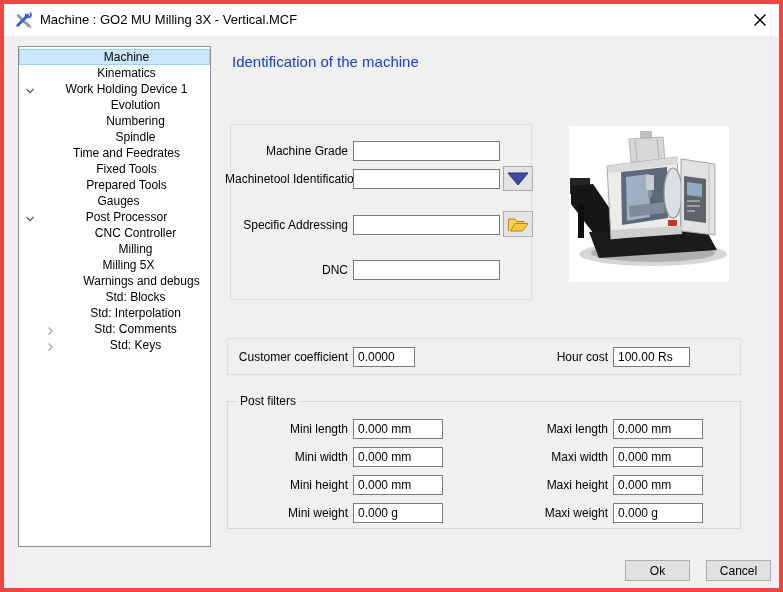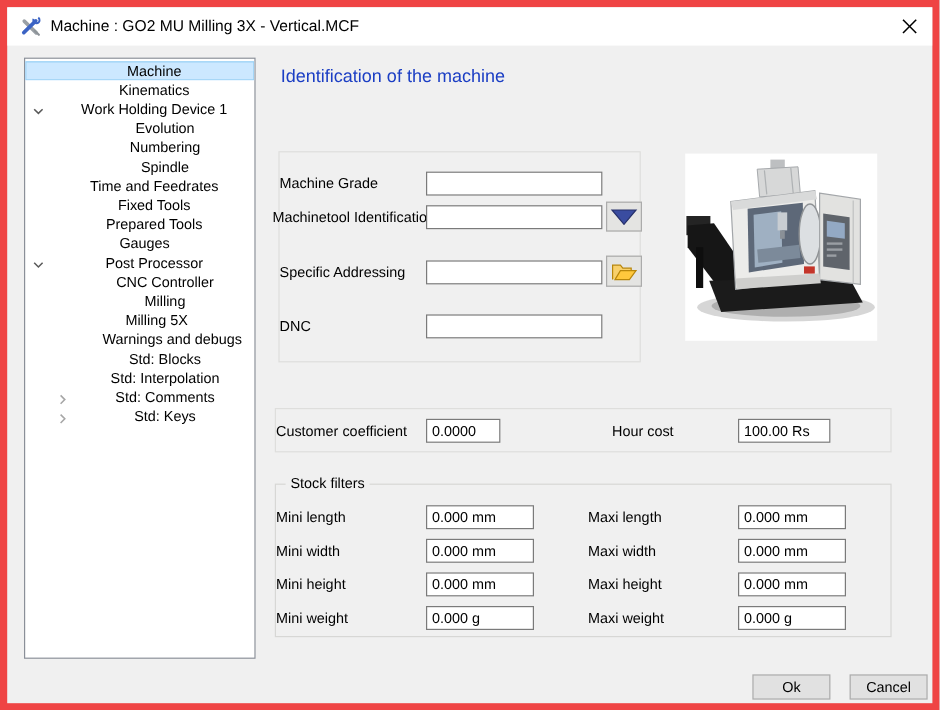--- a/index.html
+++ b/index.html
@@ -1,19 +1,19 @@
 <!DOCTYPE html>
 <html><head>
 <meta charset="utf-8">
 <style>
   html,body{margin:0;padding:0;background:#cfcfcf;}
   *{box-sizing:border-box;}
   .dialog{
     position:relative;width:783px;height:592px;
-    background:#F0F0F0;border:6px solid #ef4444;
+    background:#F0F0F0;border:4px solid #ef4444;
     font-family:"Liberation Sans",sans-serif;font-size:12px;color:#000;
     overflow:hidden;
   }
   
   .titlebar{position:absolute;left:0;top:0;width:100%;height:32px;background:#FFFFFF;}
   .titlebar .app-icon{position:absolute;left:10px;top:7px;width:18px;height:18px;}
   .titlebar .title-text{position:absolute;left:36px;top:0;line-height:32px;font-size:13px;white-space:nowrap;}
   .close-btn{position:absolute;right:12px;top:9px;width:14px;height:14px;cursor:pointer;}
   
   .tree{
@@ -26,21 +26,21 @@
   .chev{position:absolute;top:3px;width:10px;height:10px;}
   
   .page-title{position:absolute;left:228px;top:49px;font-size:15px;color:#1B3EC4;}
   .groupbox{position:absolute;border:1px solid #DEDEDC;}
   .gb-ident{left:226px;top:120px;width:302px;height:176px;}
   .gb-costs{left:223px;top:334px;width:514px;height:37px;}
   .gb-stock{left:223px;top:397px;width:514px;height:128px;border-color:#D7D7D5;}
   .gb-stock .legend{
     position:absolute;left:8px;top:-8px;background:#F0F0F0;padding:0 4px;line-height:15px;
   }
-  .fld-label{position:absolute;line-height:20px;white-space:nowrap;}
+  .fld-label{position:absolute;text-align:right;line-height:20px;white-space:nowrap;}
   .txt{
     position:absolute;height:20px;border:1px solid #7A7A7A;background:#FFF;
     font-family:"Liberation Sans",sans-serif;font-size:12px;padding:0 4px;outline:none;
   }
   .mini-btn{
     position:absolute;width:30px;height:25px;background:#E4E4E2;border:1px solid #ABABAB;
     display:flex;align-items:center;justify-content:center;padding:0;cursor:pointer;
   }
   .machine-photo{position:absolute;left:565px;top:122px;width:160px;height:156px;background:#FFFFFF;}
   
@@ -175,21 +175,21 @@
   </div>
 
   <div class="groupbox gb-costs">
     <span class="fld-label" style="left:0;top:8px;width:120px;">Customer coefficient</span>
     <input class="txt" style="left: 125px; top: 8px; width: 62px;" value="0.0000">
     <span class="fld-label" style="left:280px;top:8px;width:100px;">Hour cost</span>
     <input class="txt" style="left: 385px; top: 8px; width: 77px;" value="100.00 Rs">
   </div>
 
   <div class="groupbox gb-stock">
-    <span class="legend">Stock filters</span>
+    <span class="legend">Post filters</span>
 
     <span class="fld-label" style="left:0;top:17px;width:120px;">Mini length</span>
     <input class="txt" style="left: 125px; top: 17px; width: 90px;" value="0.000 mm">
     <span class="fld-label" style="left:0;top:45px;width:120px;">Mini width</span>
     <input class="txt" style="left: 125px; top: 45px; width: 90px;" value="0.000 mm">
     <span class="fld-label" style="left:0;top:73px;width:120px;">Mini height</span>
     <input class="txt" style="left: 125px; top: 73px; width: 90px;" value="0.000 mm">
     <span class="fld-label" style="left:0;top:101px;width:120px;">Mini weight</span>
     <input class="txt" style="left: 125px; top: 101px; width: 90px;" value="0.000 g">
 

